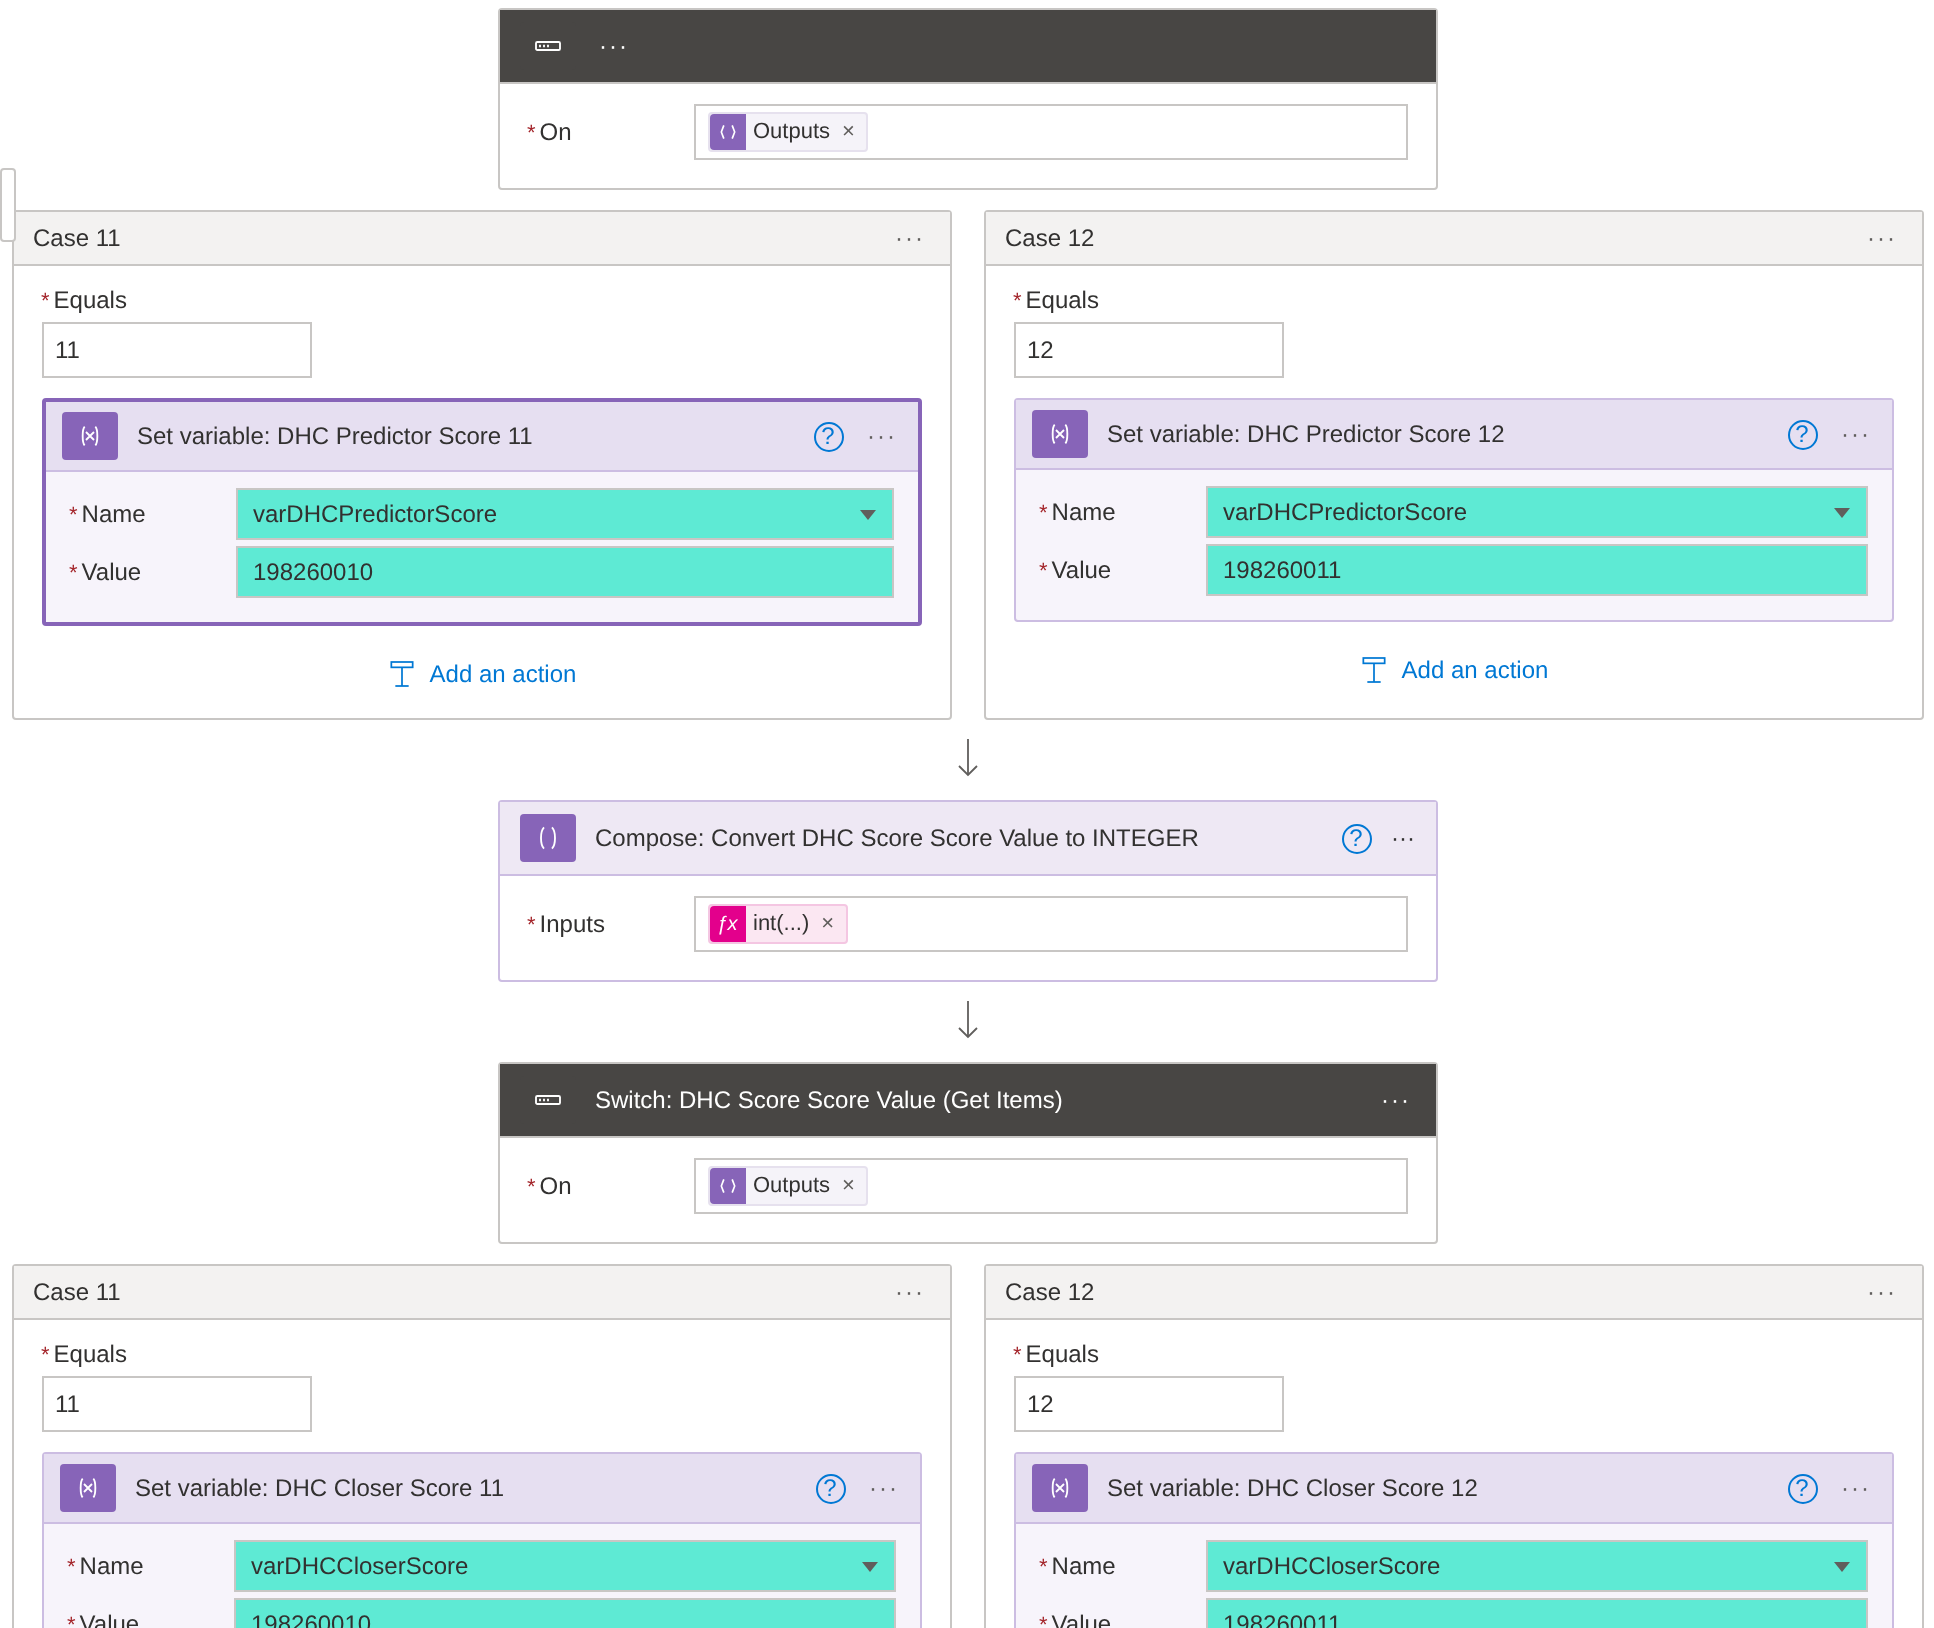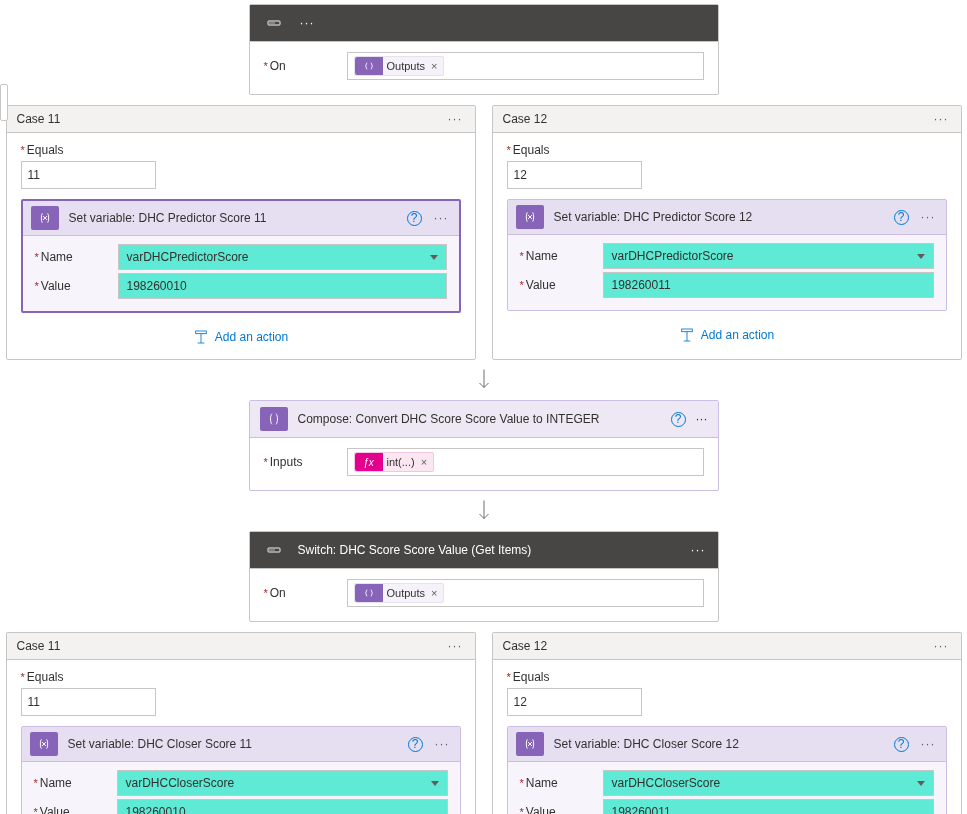--- a/index.html
+++ b/index.html
@@ -113,21 +113,21 @@
     border-radius:2px;
     height:20px;
     font-size:11px;
     color:var(--text-dark);
     padding-right:4px;
     gap:4px;
   }
   .chip .chip-badge {
     background: var(--tag-purple);
     color:#fff;
-    width:28px;height:18px;
+    width:18px;height:18px;
     display:flex;align-items:center;justify-content:center;
     border-radius:2px 0 0 2px;
     font-size:10px;
   }
   .chip.pink { background:#fbe7f2;border-color:#f4c6e2;}
   .chip.pink .chip-badge { background: var(--tag-pink); font-style:italic;}
   .chip .close { color:#605e5c; padding:0 2px; cursor:pointer; }
 
   
   .inner-card {

